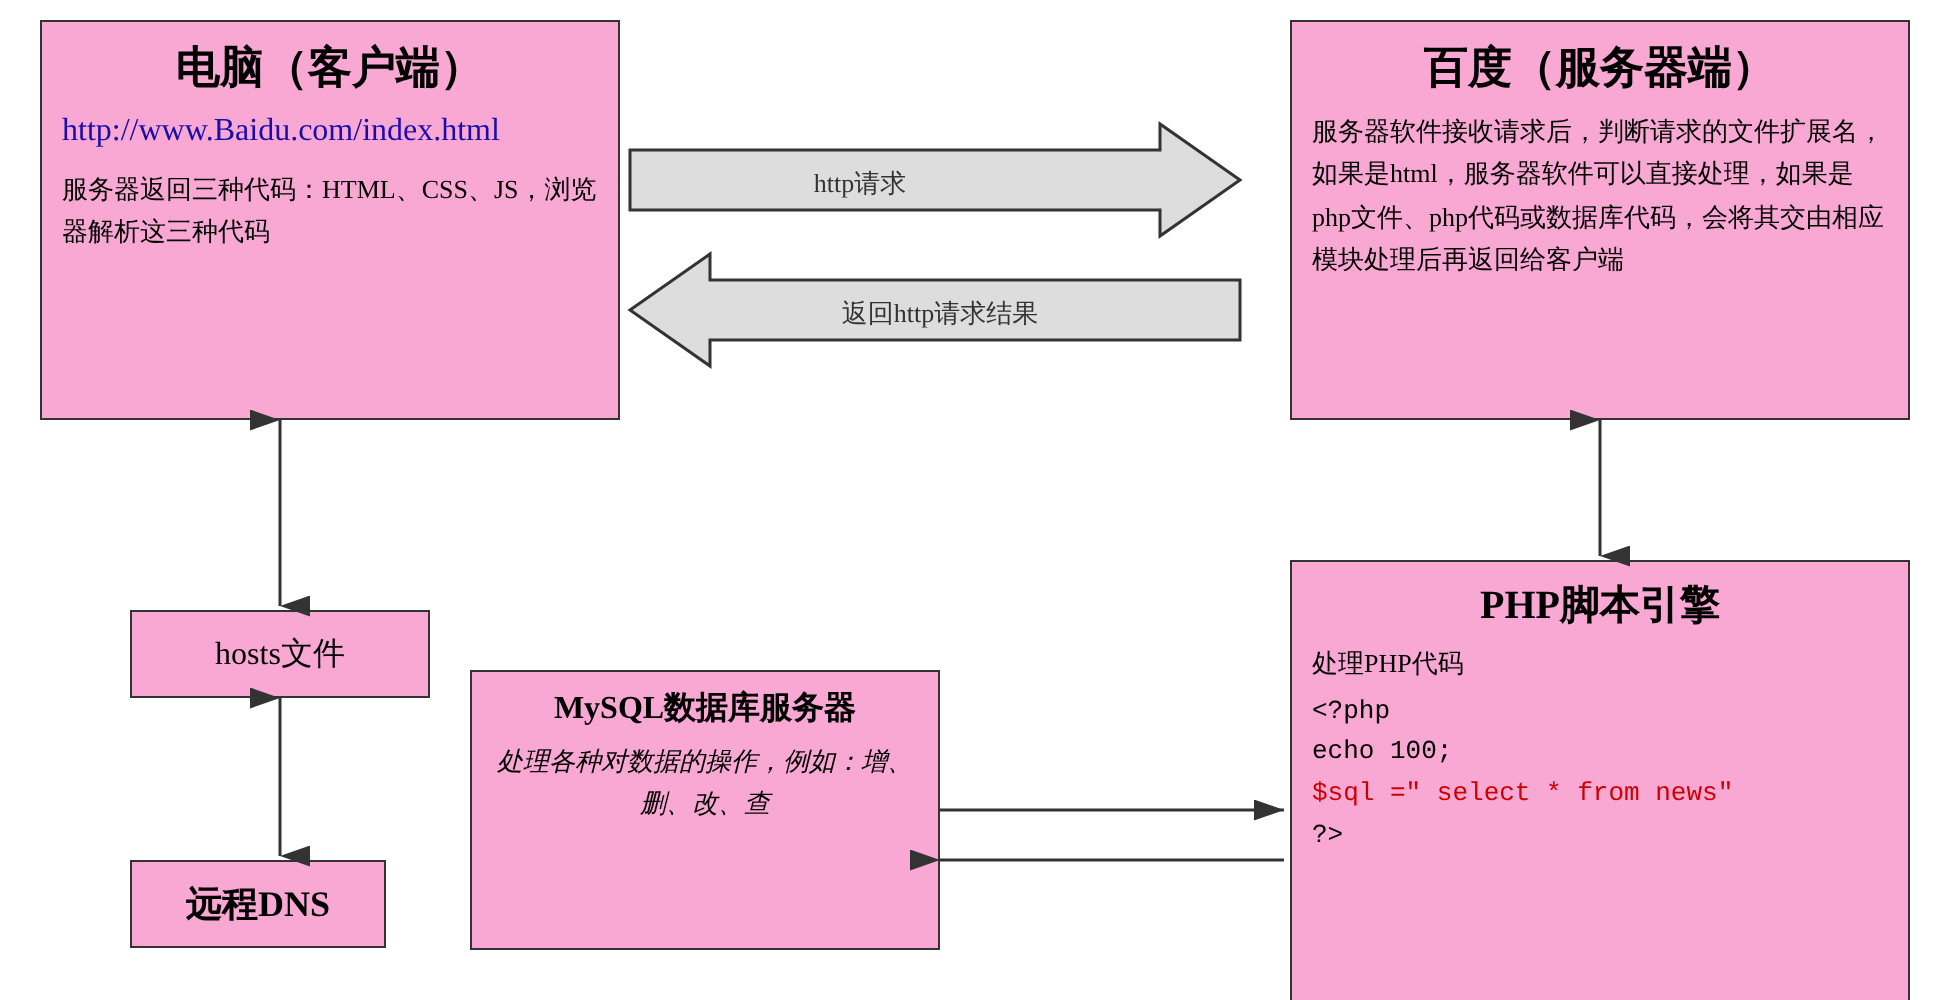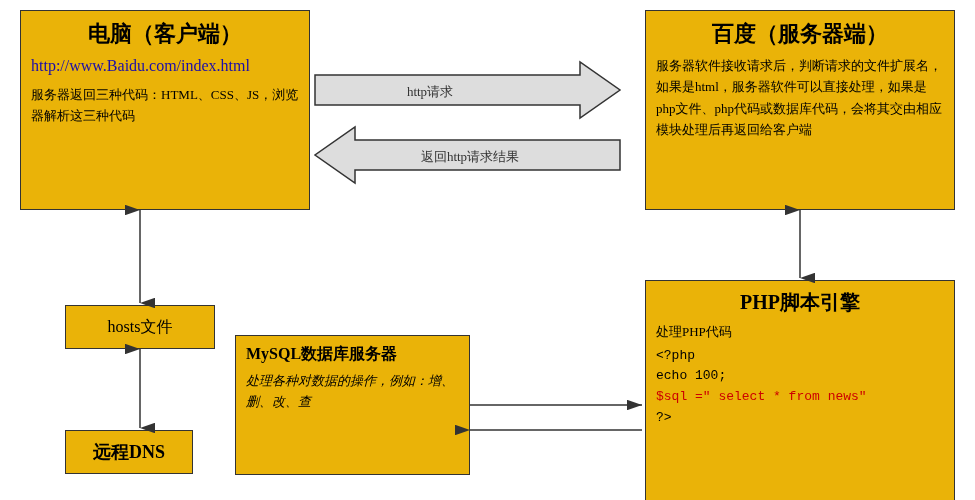--- a/index.html
+++ b/index.html
@@ -16,21 +16,21 @@
       width: 975px;
       height: 500px;
       position: relative;
       padding: 10px;
     }
 
     
     .box {
       position: absolute;
       border: 1.5px solid #333;
-      background: #eab308;
+      background: #f9a8d4;
     }
 
     
     .box-computer {
       left: 20px;
       top: 10px;
       width: 290px;
       height: 200px;
       padding: 8px 10px;
     }
@@ -105,20 +105,21 @@
       font-weight: bold;
     }
 
     
     .box-mysql {
       left: 235px;
       top: 335px;
       width: 235px;
       height: 140px;
       padding: 8px 10px;
+      text-align: center;
     }
 
     .box-mysql .title {
       font-size: 16px;
       font-weight: bold;
       margin-bottom: 6px;
     }
 
     .box-mysql .desc {
       font-size: 13px;

